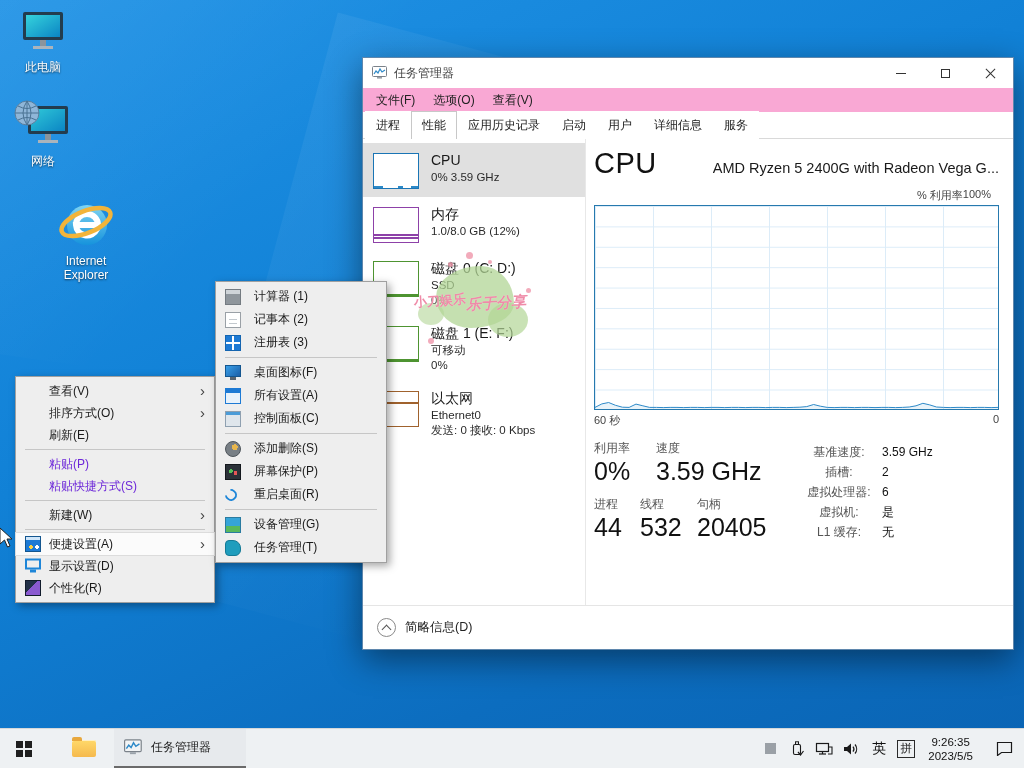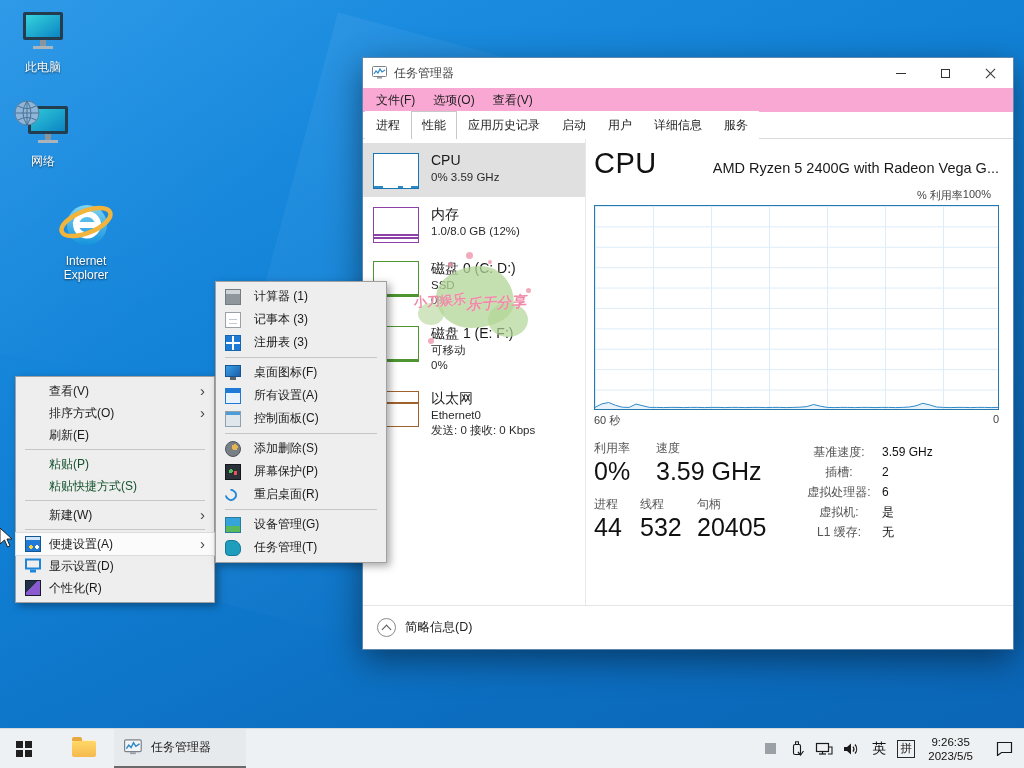--- a/index.html
+++ b/index.html
@@ -95,21 +95,21 @@
   .wt1{left:6px;top:44px;transform:rotate(-4deg);font-size:13px;}
   .wt2{left:58px;top:46px;transform:rotate(-3deg);font-style:italic;font-size:15px;}
 
   
   .menu{position:absolute;background:#eeeeee;border:1px solid #a0a0a0;box-shadow:3px 3px 8px rgba(0,0,0,.35);padding:3px 0;z-index:40;}
   .menu1{left:15px;top:376px;width:200px;}
   .menu2{left:215px;top:281px;width:172px;z-index:41;}
   .mrow{position:relative;height:22px;display:flex;align-items:center;padding:0 8px 0 33px;font-size:12px;color:#1a1a1a;}
   .menu2 .mrow{height:23px;padding-left:38px;}
   .mrow.hl{background:#fbfbfb;outline:1px solid #dcdcdc;}
-  .mrow.disabled{color:#14532d;}
+  .mrow.disabled{color:#6d28d9;}
   .msep{height:1px;background:#c6c6c6;margin:3px 9px;}
   .arrow::after{content:"\203A";position:absolute;right:9px;top:50%;transform:translateY(-54%);font-size:15px;color:#444;}
   .mi{width:16px;height:16px;position:absolute;left:9px;top:50%;transform:translateY(-50%);}
   .mi-calc{background:linear-gradient(#cfd4d8 0 4px,#8f969c 4px);border:1px solid #747b81;}
   .mi-note{background:#fff;border:1px solid #9aa0a6;background-image:repeating-linear-gradient(to bottom,transparent 0 3px,#c3c9ce 3px 4px);background-size:8px 9px;background-position:3px 3px;background-repeat:no-repeat;}
   .mi-reg{background:#1e7ad4;box-shadow:inset 0 0 0 1px #1565b0;background-image:linear-gradient(to right,transparent 0 7px,#fff 7px 9px,transparent 9px),linear-gradient(to bottom,transparent 0 7px,#fff 7px 9px,transparent 9px);}
   .mi-deskic{background:linear-gradient(135deg,#3aa0e8,#1b5fa8);border:1px solid #14568f;height:12px;top:42%;}
   .mi-deskic::after{content:"";position:absolute;left:4px;bottom:-4px;width:6px;height:3px;background:#5a6570;}
   .mi-allset{border:1px solid #1e7ad4;background:linear-gradient(#1e7ad4 0 4px,#e8f2fb 4px);}
   .mi-cpl{background:#dfe6ec;border:1px solid #8fa0b0;background-image:linear-gradient(#4b9cd8 0 3px,transparent 3px);}
@@ -413,21 +413,21 @@
       </div>
   </div>
 
   <div class="menu menu2">
     <div class="mrow">
         <span class="mi mi-calc"></span>
         <span>计算器 (1)</span>
       </div>
     <div class="mrow">
         <span class="mi mi-note"></span>
-        <span>记事本 (3)</span>
+        <span>记事本 (2)</span>
       </div>
     <div class="mrow">
         <span class="mi mi-reg"></span>
         <span>注册表 (3)</span>
       </div>
     <div class="msep"></div>
     <div class="mrow">
         <span class="mi mi-deskic"></span>
         <span>桌面图标(F)</span>
       </div>

